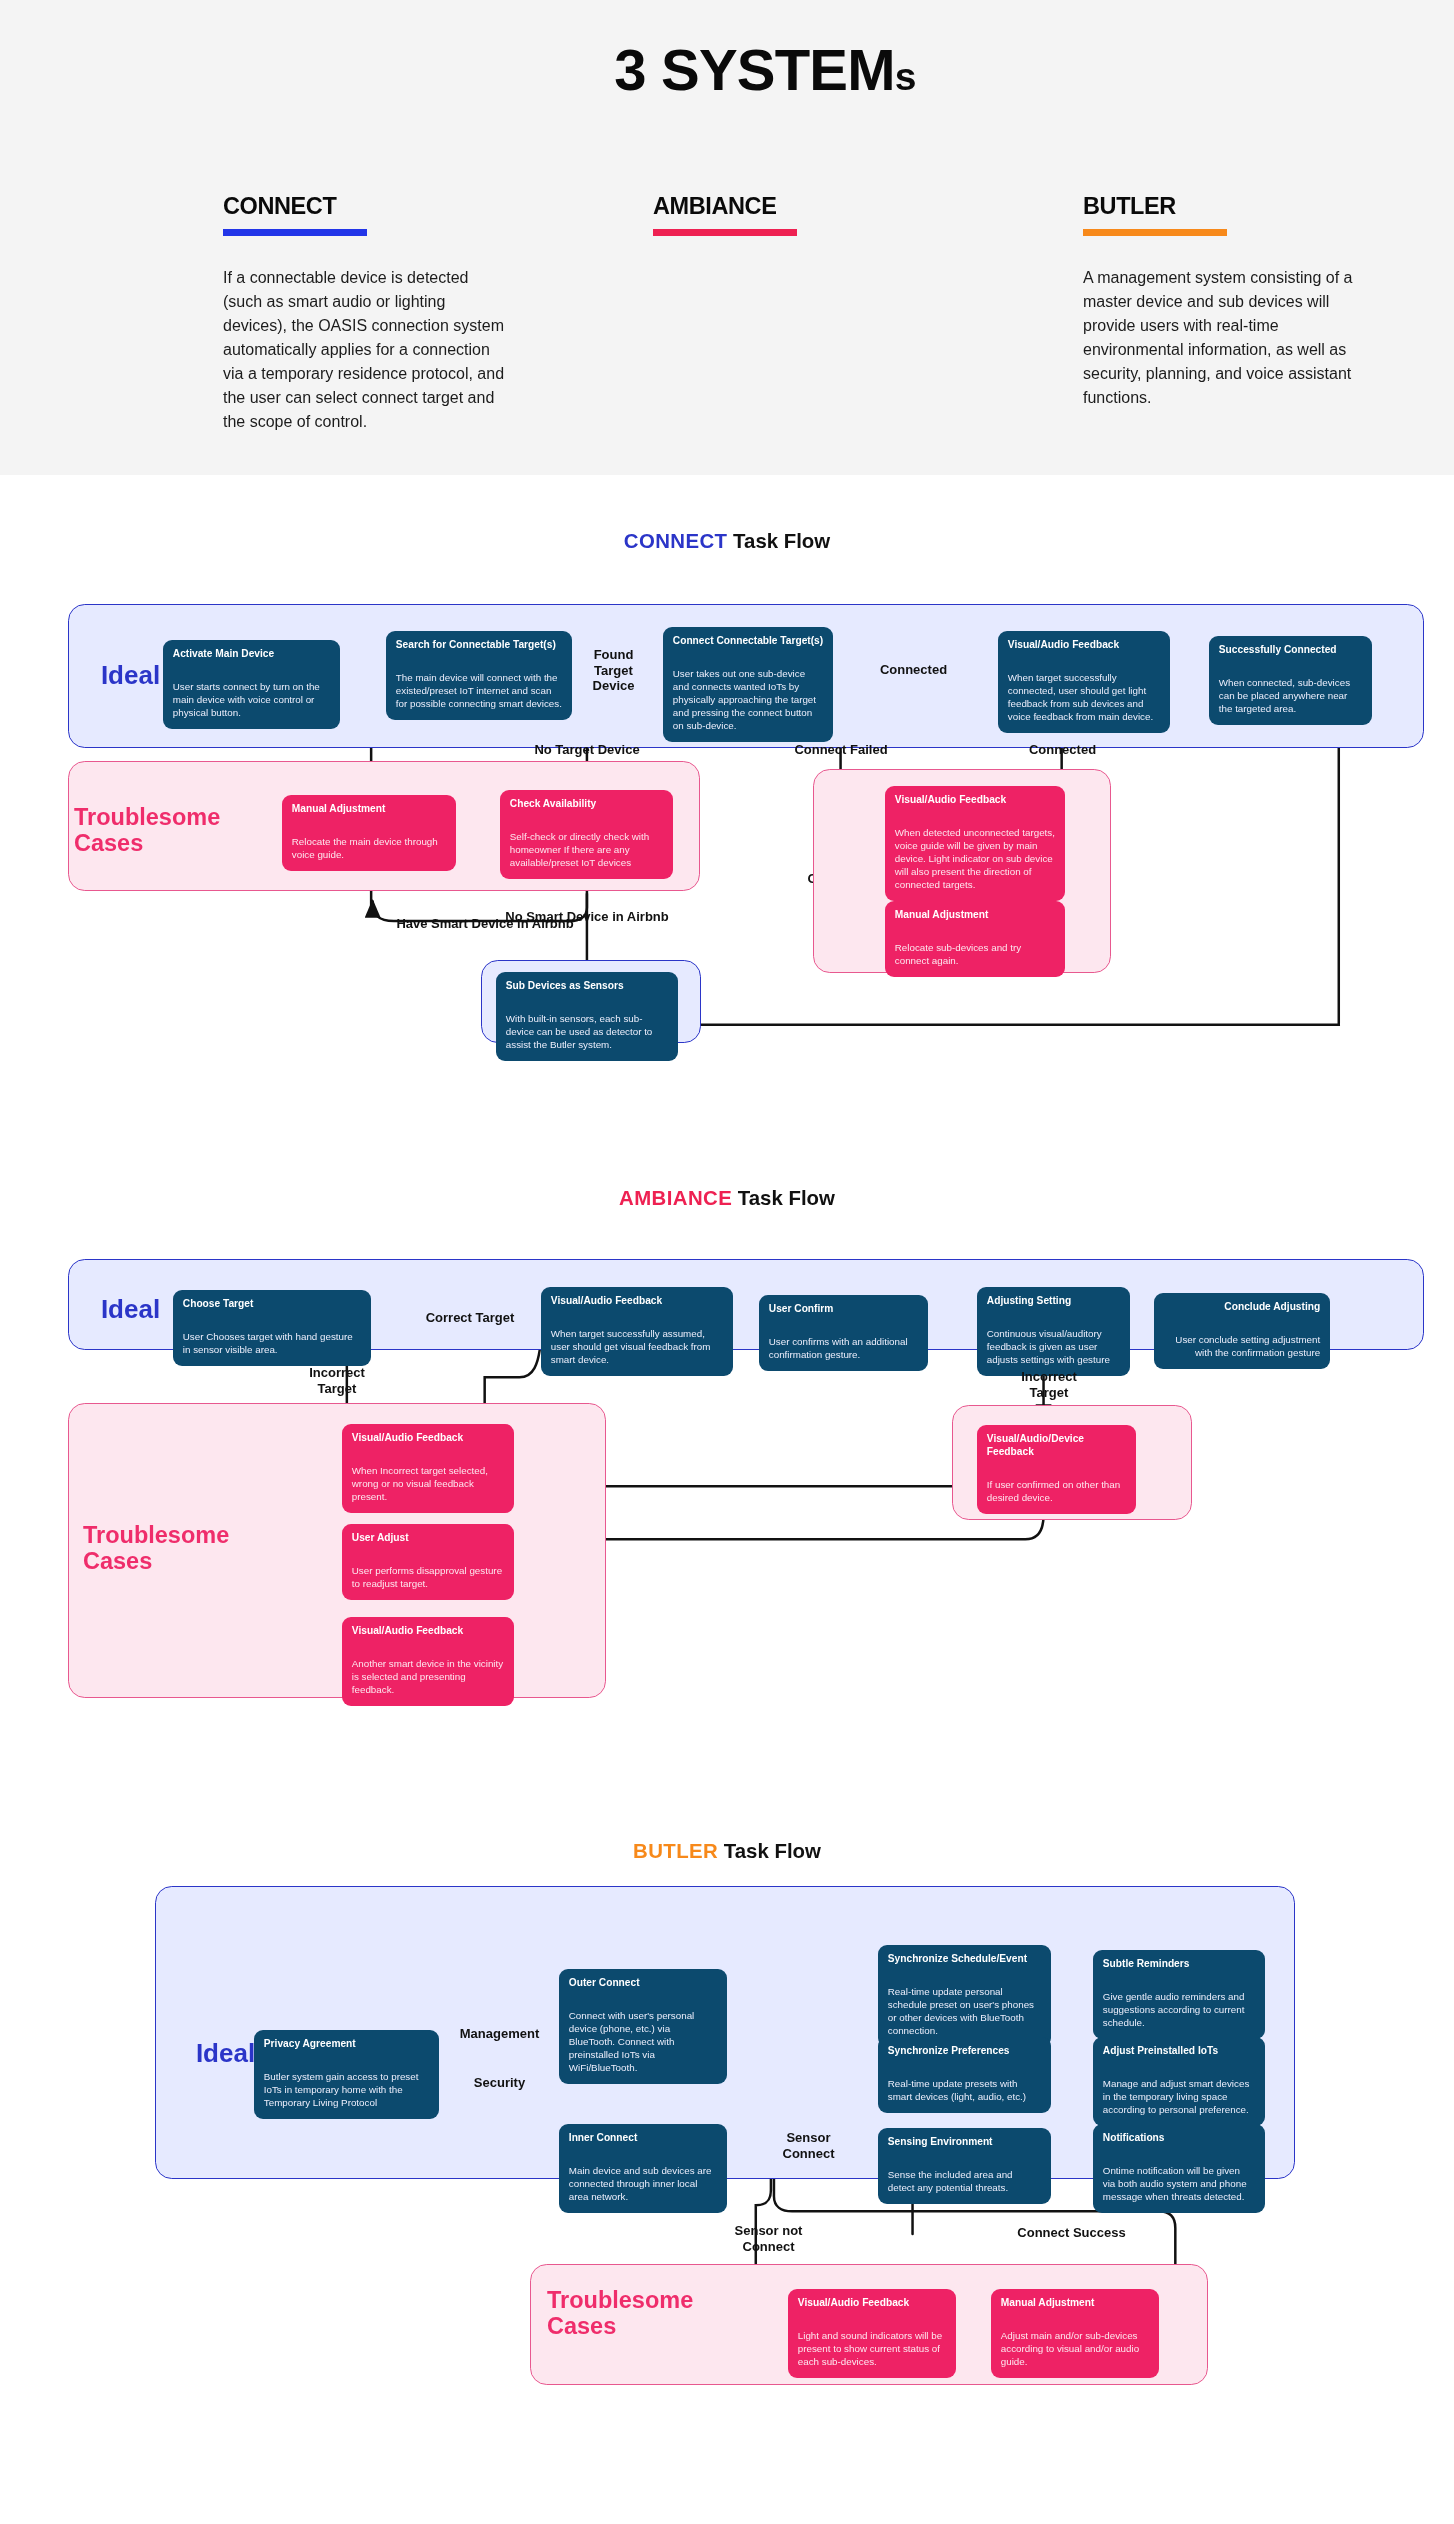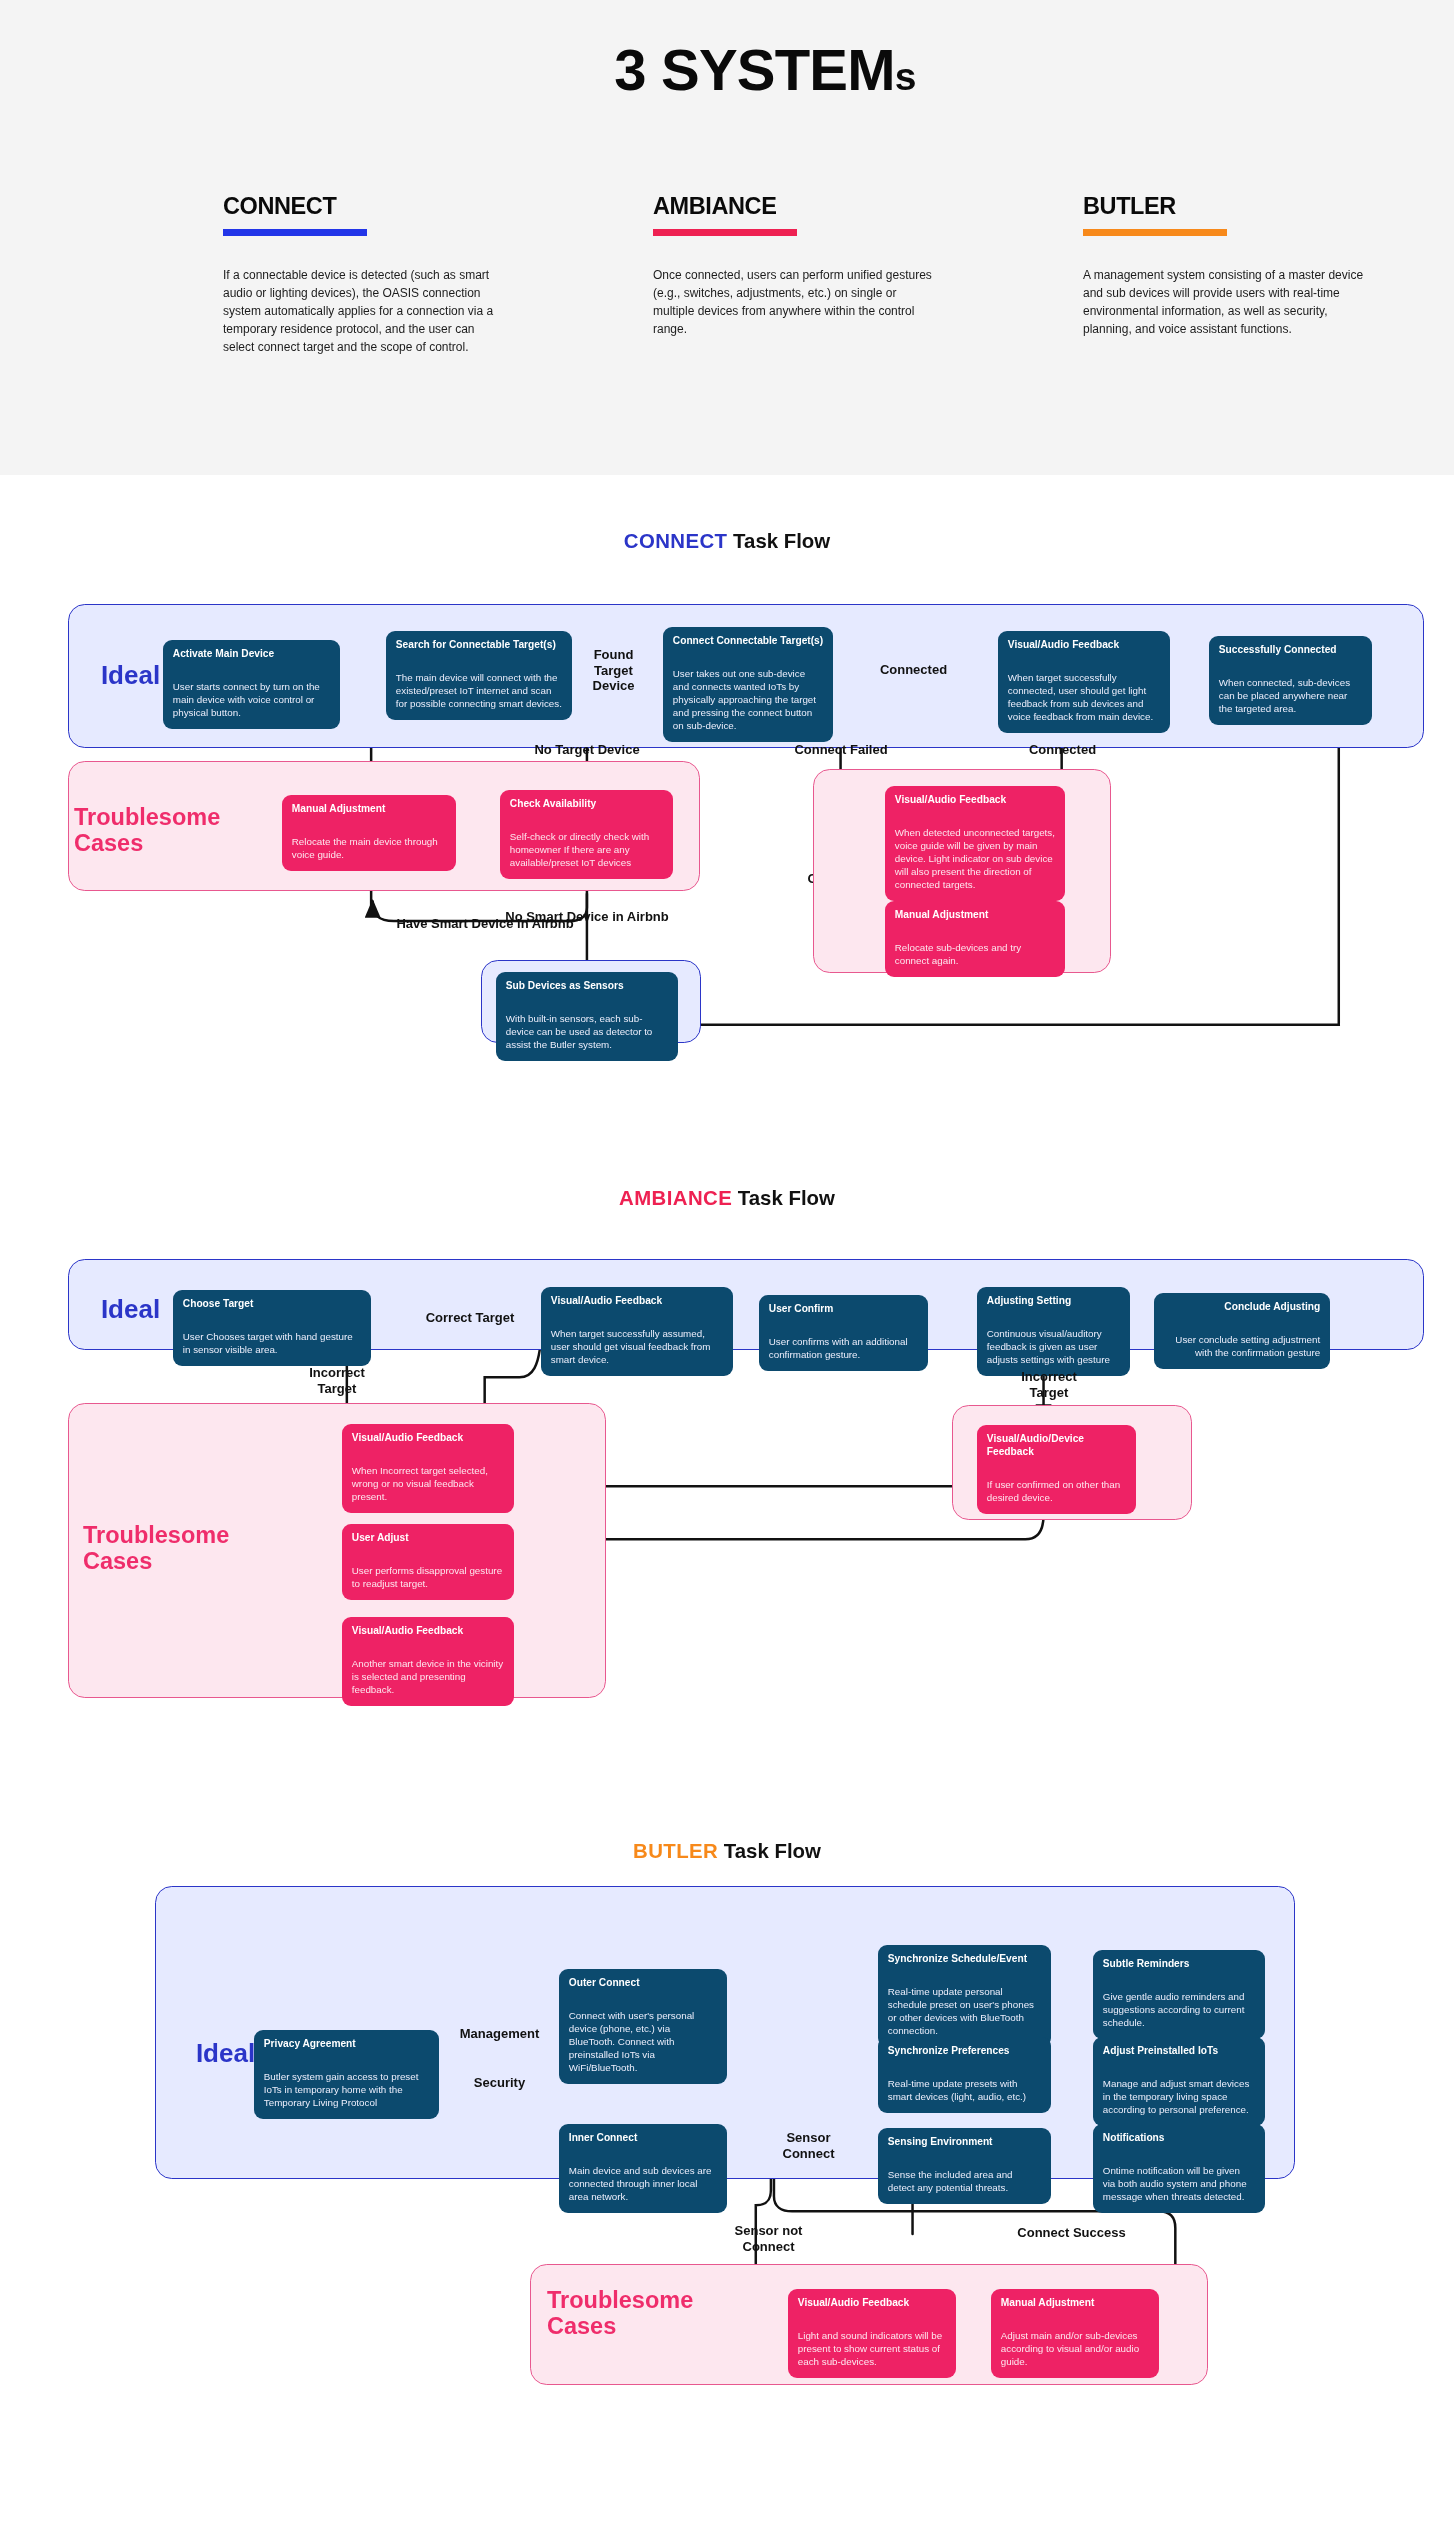--- a/index.html
+++ b/index.html
@@ -30,21 +30,21 @@
 
   .sys-col{ position:absolute; top:193px; width:303px; }
   .sys-col.c1{ left:223px; }
   .sys-col.c2{ left:653px; }
   .sys-col.c3{ left:1083px; }
   .sys-name{
     font-size:23.5px; font-weight:bold; color:#0a0a0a; letter-spacing:-0.4px;
   }
   .sys-rule{ width:144px; height:6.8px; margin-top:9px; }
   .sys-desc{
-    margin-top:30px; font-size:12px; line-height:1.5; color:#1c1c1c;
+    margin-top:30px; font-size:16px; line-height:1.5; color:#1c1c1c;
     width:282px;
   }
 
   
   .flow-title{
     position:absolute; width:1454px; text-align:center;
     font-size:20.4px; font-weight:bold;
   }
   .flow-title .sysname{ letter-spacing:0.4px; }
   .flow-title .tf{ color:#111; }
@@ -86,21 +86,20 @@
 
   <div class="sys-col c1">
     <div class="sys-name">CONNECT</div>
     <div class="sys-rule" style="background:#2235e8"></div>
     <div class="sys-desc">If a connectable device is detected (such as smart audio or lighting devices), the OASIS connection system automatically applies for a connection via a temporary residence protocol, and the user can select connect target and the scope of control.</div>
   </div>
 
   <div class="sys-col c2">
     <div class="sys-name">AMBIANCE</div>
     <div class="sys-rule" style="background:#ee2152"></div>
-    <div class="sys-desc">Once connected, users can perform unified gestures (e.g., switches, adjustments, etc.) on single or multiple devices from anywhere within the control range.</div>
   </div>
 
   <div class="sys-col c3">
     <div class="sys-name">BUTLER</div>
     <div class="sys-rule" style="background:#f7891a"></div>
     <div class="sys-desc">A management system consisting of a master device and sub devices will provide users with real-time environmental information, as well as security, planning, and voice assistant functions.</div>
   </div>
 </div>
 
 <div class="flow-title" style="top:530px;">

